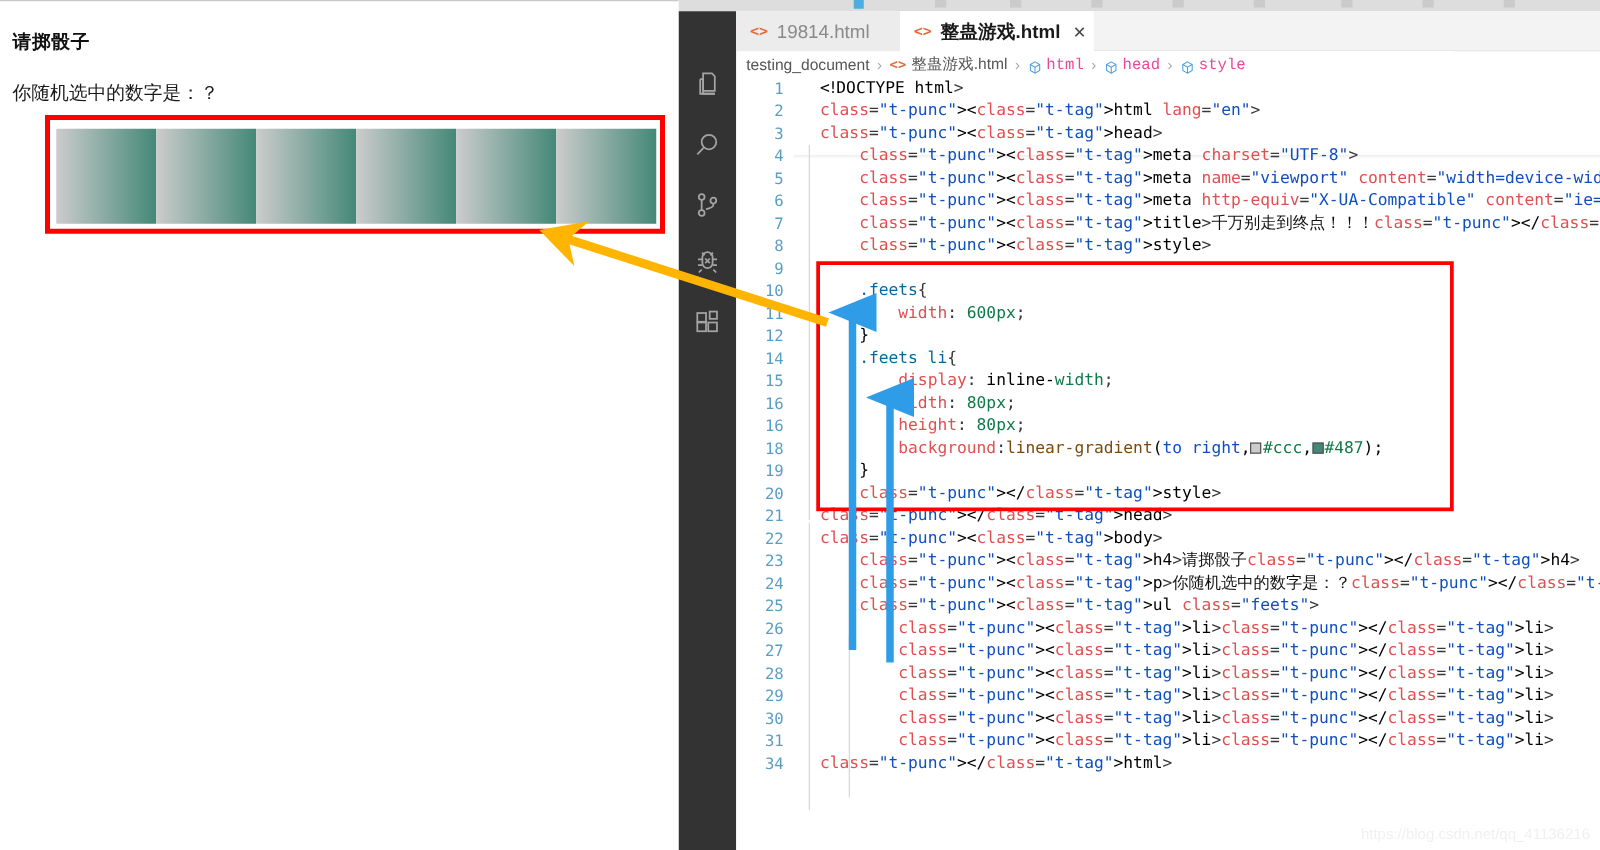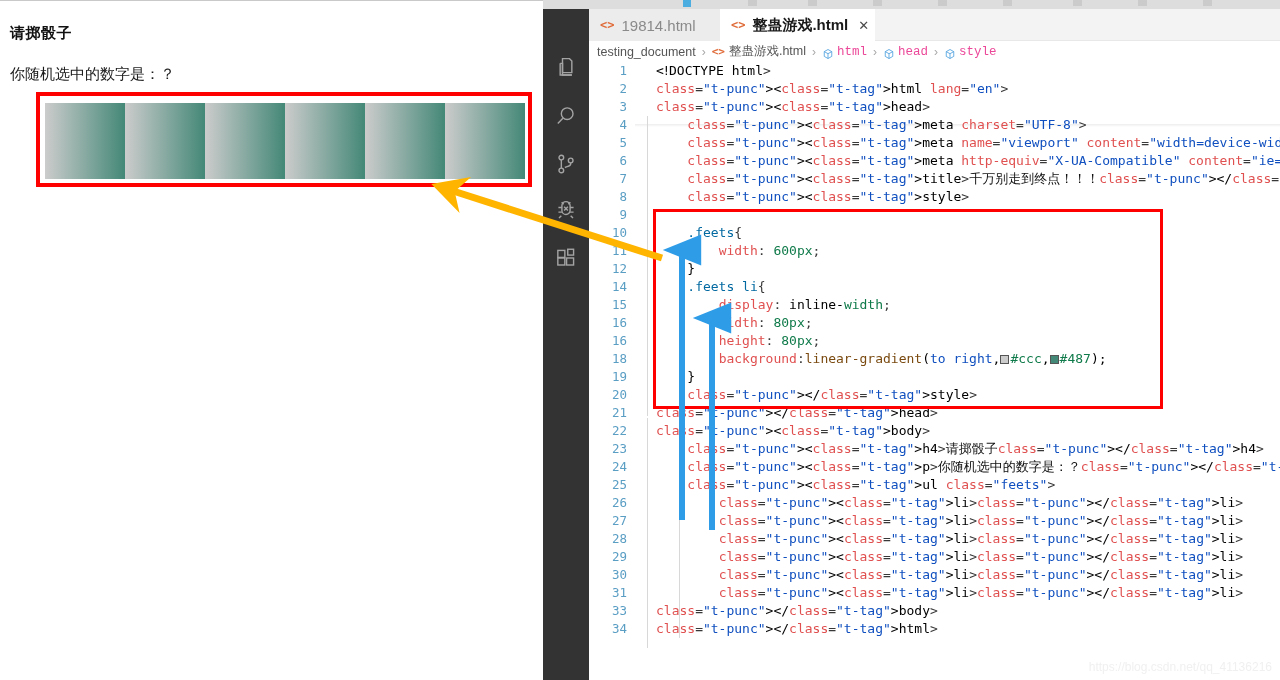--- a/index.html
+++ b/index.html
@@ -362,21 +362,20 @@
           <div class="code-line"><span class="ln">22</span><span class="ltext"><span <span="" class="t-attr">class</span><span class="t-punc">=</span><span class="t-str">"t-punc"</span>&gt;&lt;<span <span="" class="t-attr">class</span><span class="t-punc">=</span><span class="t-str">"t-tag"</span>&gt;body<span class="t-punc">&gt;</span></span></div>
           <div class="code-line"><span class="ln">23</span><span class="ltext">    <span <span="" class="t-attr">class</span><span class="t-punc">=</span><span class="t-str">"t-punc"</span>&gt;&lt;<span <span="" class="t-attr">class</span><span class="t-punc">=</span><span class="t-str">"t-tag"</span>&gt;h4<span class="t-punc">&gt;</span><span class="t-cjk">请掷骰子</span><span <span="" class="t-attr">class</span><span class="t-punc">=</span><span class="t-str">"t-punc"</span>&gt;&lt;/<span <span="" class="t-attr">class</span><span class="t-punc">=</span><span class="t-str">"t-tag"</span>&gt;h4<span class="t-punc">&gt;</span></span></div>
           <div class="code-line"><span class="ln">24</span><span class="ltext">    <span <span="" class="t-attr">class</span><span class="t-punc">=</span><span class="t-str">"t-punc"</span>&gt;&lt;<span <span="" class="t-attr">class</span><span class="t-punc">=</span><span class="t-str">"t-tag"</span>&gt;p<span class="t-punc">&gt;</span><span class="t-cjk">你随机选中的数字是：？</span><span <span="" class="t-attr">class</span><span class="t-punc">=</span><span class="t-str">"t-punc"</span>&gt;&lt;/<span <span="" class="t-attr">class</span><span class="t-punc">=</span><span class="t-str">"t-tag"</span>&gt;p</span></div>
           <div class="code-line"><span class="ln">25</span><span class="ltext">    <span <span="" class="t-attr">class</span><span class="t-punc">=</span><span class="t-str">"t-punc"</span>&gt;&lt;<span <span="" class="t-attr">class</span><span class="t-punc">=</span><span class="t-str">"t-tag"</span>&gt;ul <span class="t-attr">class</span><span class="t-punc">=</span><span class="t-str">"feets"</span><span class="t-punc">&gt;</span></span></div>
           <div class="code-line"><span class="ln">26</span><span class="ltext">        <span <span="" class="t-attr">class</span><span class="t-punc">=</span><span class="t-str">"t-punc"</span>&gt;&lt;<span <span="" class="t-attr">class</span><span class="t-punc">=</span><span class="t-str">"t-tag"</span>&gt;li<span class="t-punc">&gt;</span><span <span="" class="t-attr">class</span><span class="t-punc">=</span><span class="t-str">"t-punc"</span>&gt;&lt;/<span <span="" class="t-attr">class</span><span class="t-punc">=</span><span class="t-str">"t-tag"</span>&gt;li<span class="t-punc">&gt;</span></span></div>
           <div class="code-line"><span class="ln">27</span><span class="ltext">        <span <span="" class="t-attr">class</span><span class="t-punc">=</span><span class="t-str">"t-punc"</span>&gt;&lt;<span <span="" class="t-attr">class</span><span class="t-punc">=</span><span class="t-str">"t-tag"</span>&gt;li<span class="t-punc">&gt;</span><span <span="" class="t-attr">class</span><span class="t-punc">=</span><span class="t-str">"t-punc"</span>&gt;&lt;/<span <span="" class="t-attr">class</span><span class="t-punc">=</span><span class="t-str">"t-tag"</span>&gt;li<span class="t-punc">&gt;</span></span></div>
           <div class="code-line"><span class="ln">28</span><span class="ltext">        <span <span="" class="t-attr">class</span><span class="t-punc">=</span><span class="t-str">"t-punc"</span>&gt;&lt;<span <span="" class="t-attr">class</span><span class="t-punc">=</span><span class="t-str">"t-tag"</span>&gt;li<span class="t-punc">&gt;</span><span <span="" class="t-attr">class</span><span class="t-punc">=</span><span class="t-str">"t-punc"</span>&gt;&lt;/<span <span="" class="t-attr">class</span><span class="t-punc">=</span><span class="t-str">"t-tag"</span>&gt;li<span class="t-punc">&gt;</span></span></div>
           <div class="code-line"><span class="ln">29</span><span class="ltext">        <span <span="" class="t-attr">class</span><span class="t-punc">=</span><span class="t-str">"t-punc"</span>&gt;&lt;<span <span="" class="t-attr">class</span><span class="t-punc">=</span><span class="t-str">"t-tag"</span>&gt;li<span class="t-punc">&gt;</span><span <span="" class="t-attr">class</span><span class="t-punc">=</span><span class="t-str">"t-punc"</span>&gt;&lt;/<span <span="" class="t-attr">class</span><span class="t-punc">=</span><span class="t-str">"t-tag"</span>&gt;li<span class="t-punc">&gt;</span></span></div>
           <div class="code-line"><span class="ln">30</span><span class="ltext">        <span <span="" class="t-attr">class</span><span class="t-punc">=</span><span class="t-str">"t-punc"</span>&gt;&lt;<span <span="" class="t-attr">class</span><span class="t-punc">=</span><span class="t-str">"t-tag"</span>&gt;li<span class="t-punc">&gt;</span><span <span="" class="t-attr">class</span><span class="t-punc">=</span><span class="t-str">"t-punc"</span>&gt;&lt;/<span <span="" class="t-attr">class</span><span class="t-punc">=</span><span class="t-str">"t-tag"</span>&gt;li<span class="t-punc">&gt;</span></span></div>
           <div class="code-line"><span class="ln">31</span><span class="ltext">        <span <span="" class="t-attr">class</span><span class="t-punc">=</span><span class="t-str">"t-punc"</span>&gt;&lt;<span <span="" class="t-attr">class</span><span class="t-punc">=</span><span class="t-str">"t-tag"</span>&gt;li<span class="t-punc">&gt;</span><span <span="" class="t-attr">class</span><span class="t-punc">=</span><span class="t-str">"t-punc"</span>&gt;&lt;/<span <span="" class="t-attr">class</span><span class="t-punc">=</span><span class="t-str">"t-tag"</span>&gt;li<span class="t-punc">&gt;</span></span></div>
-          <div class="code-line"><span class="ln">33</span><span class="ltext"><span <span="" class="t-attr">class</span><span class="t-punc">=</span><span class="t-str">"t-punc"</span>&gt;&lt;/<span <span="" class="t-attr">class</span><span class="t-punc">=</span><span class="t-str">"t-tag"</span>&gt;body<span class="t-punc">&gt;</span></span></div>
           <div class="code-line"><span class="ln">34</span><span class="ltext"><span <span="" class="t-attr">class</span><span class="t-punc">=</span><span class="t-str">"t-punc"</span>&gt;&lt;/<span <span="" class="t-attr">class</span><span class="t-punc">=</span><span class="t-str">"t-tag"</span>&gt;html<span class="t-punc">&gt;</span></span></div>
         </div>
     <div class="guide" style="left: 58px; top: 54px; height: 300px;"></div>
         <div class="guide" style="left: 58px; top: 356px; height: 230px;"></div>
         <div class="guide" style="left: 90px; top: 446px; height: 130px;"></div>
       </div>
 
     <div id="watermark">https://blog.csdn.net/qq_41136216</div>
   </div>
 

